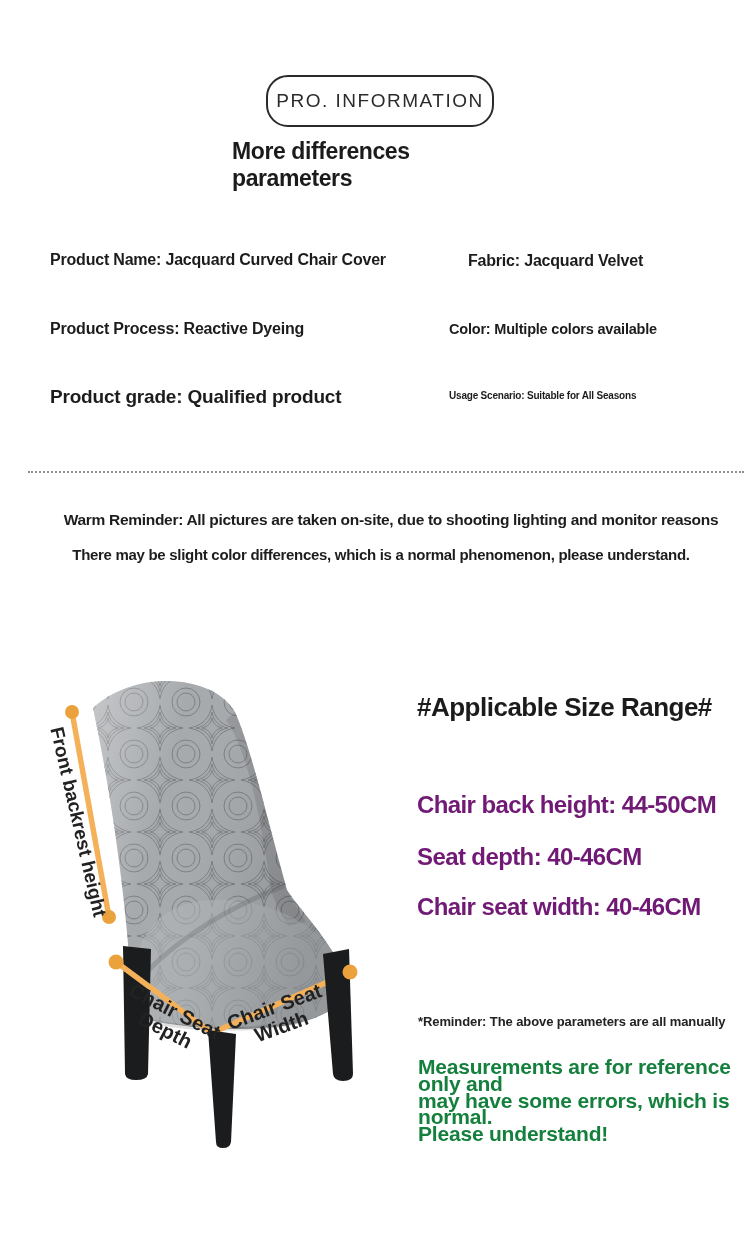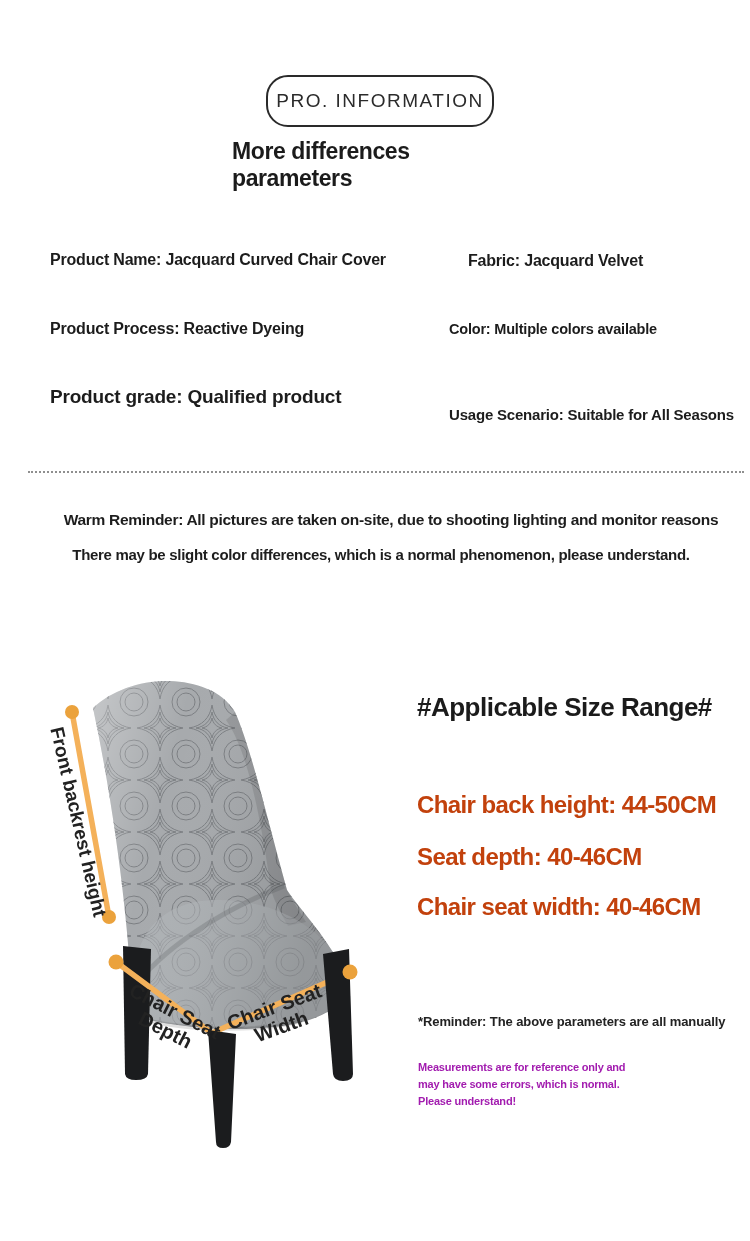--- a/index.html
+++ b/index.html
@@ -13,48 +13,48 @@
   .page-title{position:absolute;left:232px;top:138px;font-size:23px;line-height:27px;
         font-weight:700;letter-spacing:-0.4px;color:#1b1b1b;}
 
   
   .spec{position:absolute;font-weight:700;color:#1c1c1c;white-space:nowrap;letter-spacing:-0.2px;}
   .s1l{left:50px;top:251px;font-size:16px;}
   .s1r{left:468px;top:252px;font-size:16px;}
   .s2l{left:50px;top:320px;font-size:16px;}
   .s2r{left:449px;top:321px;font-size:14.5px;}
   .s3l{left:50px;top:386px;font-size:19px;}
-  .s3r{left:449px;top:406px;font-size:15px;text-align:right;}
+  .s3r{left:449px;top:390px;font-size:10px;text-align:right;}
 
   .divider{position:absolute;left:28px;top:471px;width:716px;height:0;border-top:2px dotted #8f8f8f;}
 
   .note{position:absolute;left:0;right:0;text-align:center;font-weight:700;color:#1d1d1d;}
   .note1{top:511px;font-size:15.5px;letter-spacing:-0.3px;padding-left:32px;}
   .note2{top:546px;font-size:15px;letter-spacing:-0.3px;padding-left:12px;}
 
   
   .chair-wrap{position:absolute;left:30px;top:650px;width:370px;height:500px;}
   .chair-wrap svg{position:absolute;left:0;top:0;}
   .measure-label{position:absolute;font-weight:700;color:#222;white-space:nowrap;}
   .lbl-back{left:48px;top:172px;font-size:19px;transform:translate(-50%,-50%) rotate(77deg);}
   .lbl-depth{left:140px;top:371px;font-size:20px;line-height:21px;text-align:center;
              transform:translate(-50%,-50%) rotate(27deg);}
   .lbl-width{left:248px;top:367px;font-size:20px;line-height:21px;text-align:center;
              transform:translate(-50%,-50%) rotate(-20deg);}
 
   
   .size-title{position:absolute;left:417px;top:692px;font-size:26px;font-weight:700;
               letter-spacing:-0.5px;color:#1b1b1b;}
-  .gold{position:absolute;left:417px;font-size:24px;font-weight:700;letter-spacing:-0.6px;color:#c2410c;white-space:nowrap;text-align:center;}
+  .gold{position:absolute;left:417px;font-size:24px;font-weight:700;letter-spacing:-0.6px;color:#701a75;white-space:nowrap;text-align:center;}
   .g1{top:791px;} .g2{top:843px;} .g3{top:893px;}
 
   .reminder{position:absolute;left:418px;top:1014px;font-size:13px;font-weight:700;
             letter-spacing:-0.1px;color:#222;white-space:nowrap;}
-  .meas{position:absolute;left:418px;top:1059px;font-size:11px;font-weight:700;
-        line-height:16.8px;letter-spacing:-0.2px;color:#a21caf;}
+  .meas{position:absolute;left:418px;top:1059px;font-size:21px;font-weight:700;
+        line-height:16.8px;letter-spacing:-0.2px;color:#15803d;}
   .meas span{display:block;}
 </style>
 </head>
 <body>
 
 <div id="page">
 
   <div class="pill">
     <span>PRO. INFORMATION</span>
   </div>

